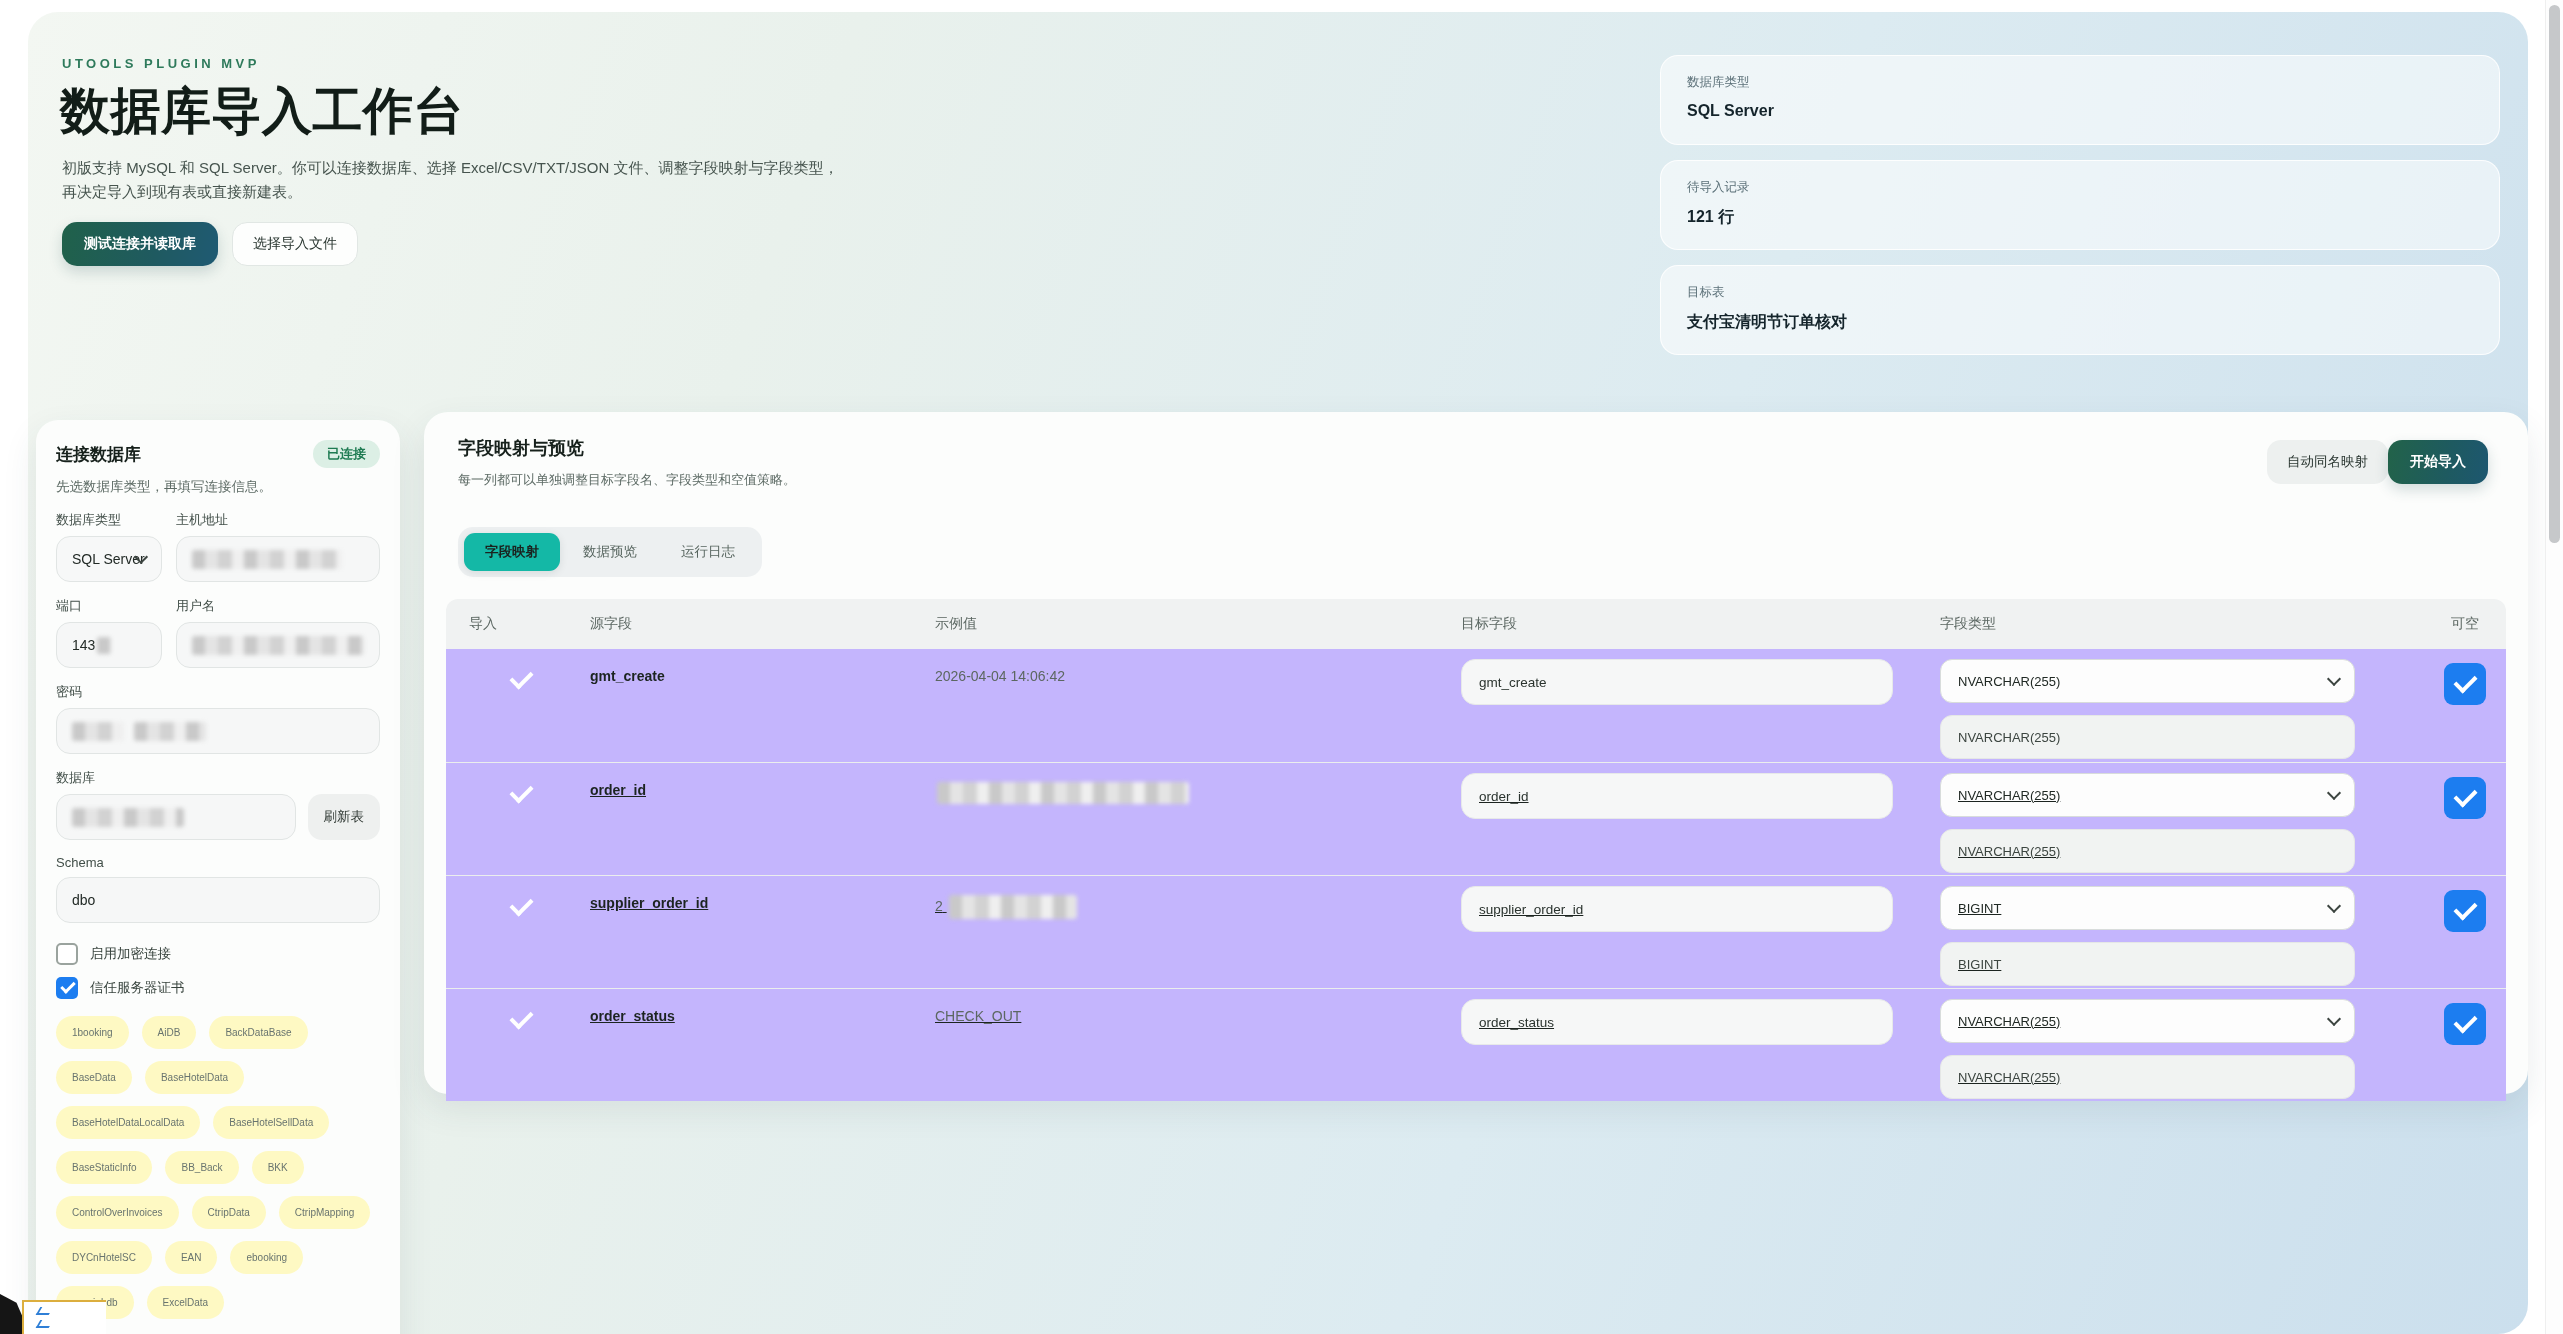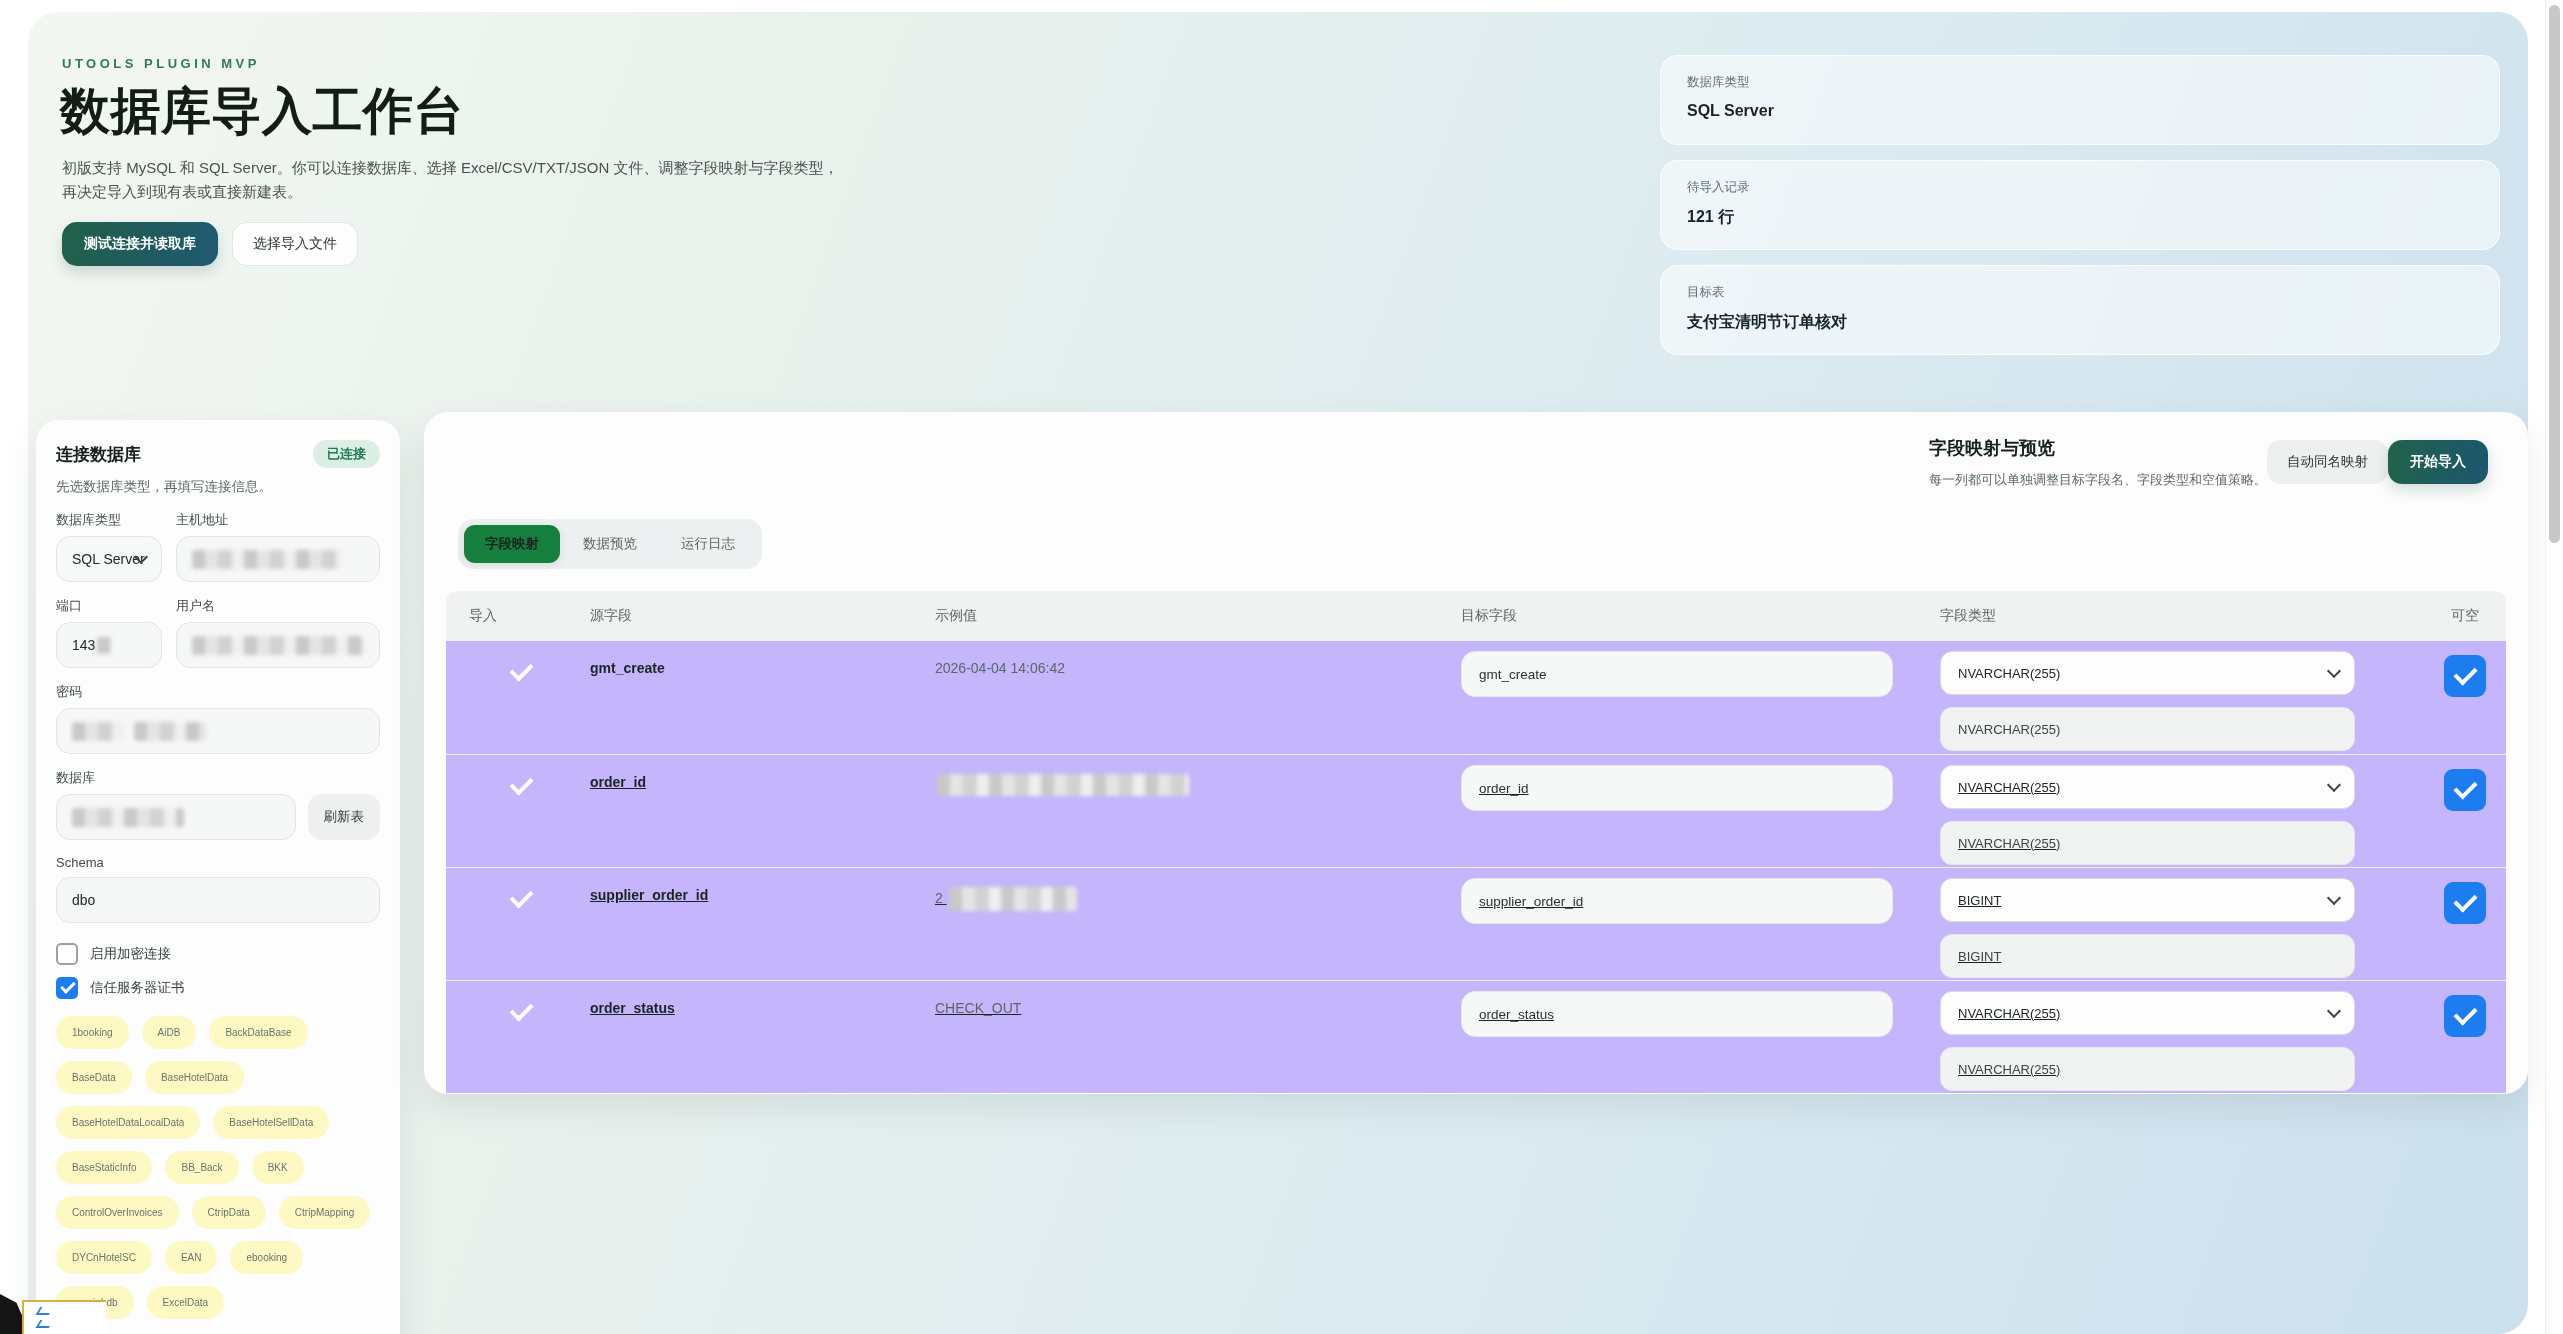--- a/index.html
+++ b/index.html
@@ -45,29 +45,29 @@
   .btn-small{height:46px;padding:0 16px;background:#eef0ef;border-radius:14px;font-size:13.5px;color:#333c37;display:flex;align-items:center;white-space:nowrap;cursor:pointer;}
   .check-rows{margin-top:20px;display:flex;flex-direction:column;gap:12px;}
   .check-row{display:flex;align-items:center;gap:12px;}
   .cb-sm{width:22px;height:22px;border-radius:5px;border:2px solid #9aa39e;background:#fff;box-sizing:border-box;position:relative;flex:0 0 auto;}
   .cb-sm.on{background:#1c7df0;border:none;}
   .cb-sm.on .tick{position:absolute;left:5px;top:5px;width:11px;height:5px;border-left:3px solid #fff;border-bottom:3px solid #fff;transform:rotate(-45deg);}
   .check-label{font-size:13.5px;color:#37433d;}
   .tags{margin-top:17px;display:flex;flex-wrap:wrap;gap:12px 13px;}
   .tag{background:#fef9c3;border-radius:999px;padding:11px 16px;font-size:10px;color:#68746f;cursor:pointer;}
   
-  .main-head{display:flex;justify-content:flex-end;align-items:flex-start;margin:0 12px 8px 12px;}
+  .main-head{display:flex;justify-content:space-between;align-items:flex-start;margin:0 12px 16px 12px;}
   .main-title{font-size:18px;font-weight:bold;color:#17211c;}
   .main-sub{margin-top:11px;font-size:13px;color:#5d6b65;}
   .main-actions{display:flex;gap:0;margin-right:6px;margin-top:4px;}
   .btn-auto{height:44px;padding:0 20px;background:#edf0ef;border-radius:14px;font-size:13.5px;color:#2b3732;display:flex;align-items:center;cursor:pointer;}
   .btn-start{height:44px;padding:0 22px;border-radius:14px;background:linear-gradient(100deg,#226349 0%,#1e5a60 60%,#1d5770 100%);color:#fff;font-weight:bold;font-size:14px;display:flex;align-items:center;cursor:pointer;box-shadow:0 6px 14px rgba(30,70,80,.18);}
   .tabs{margin:22px 0 0 12px;display:inline-flex;background:#edf0f1;border-radius:15px;padding:6px;gap:2px;}
   .tab{padding:10px 21px;font-size:13.5px;color:#57655f;border-radius:11px;cursor:pointer;}
-  .tab.on{background:#15803d;color:#1a231f;font-weight:bold;box-shadow:0 2px 8px rgba(20,40,40,.10);}
+  .tab.on{background:#14b8a6;color:#1a231f;font-weight:bold;box-shadow:0 2px 8px rgba(20,40,40,.10);}
   
   .table{margin-top:22px;width:2060px;}
   .trow{display:grid;grid-template-columns:144px 345px 526px 479px 484px auto;align-items:start;}
   .thead{background:#f0f2f2;border-radius:12px 12px 0 0;height:50px;align-items:center;}
   .th{font-size:14px;color:#5a6661;}
   .th.c1{padding-left:23px;}
   .th.c6{text-align:center;}
   .trow.data{height:113px;box-sizing:border-box;padding-top:10px;background:#c4b5fd;}
   .trow.data + .trow.data{border-top:1px solid #ebeeed;text-decoration:underline;}
   .cb{width:42px;height:42px;border-radius:9px;background:#fff;border:2px solid #9aa39e;box-sizing:border-box;position:relative;margin-top:4px;}

